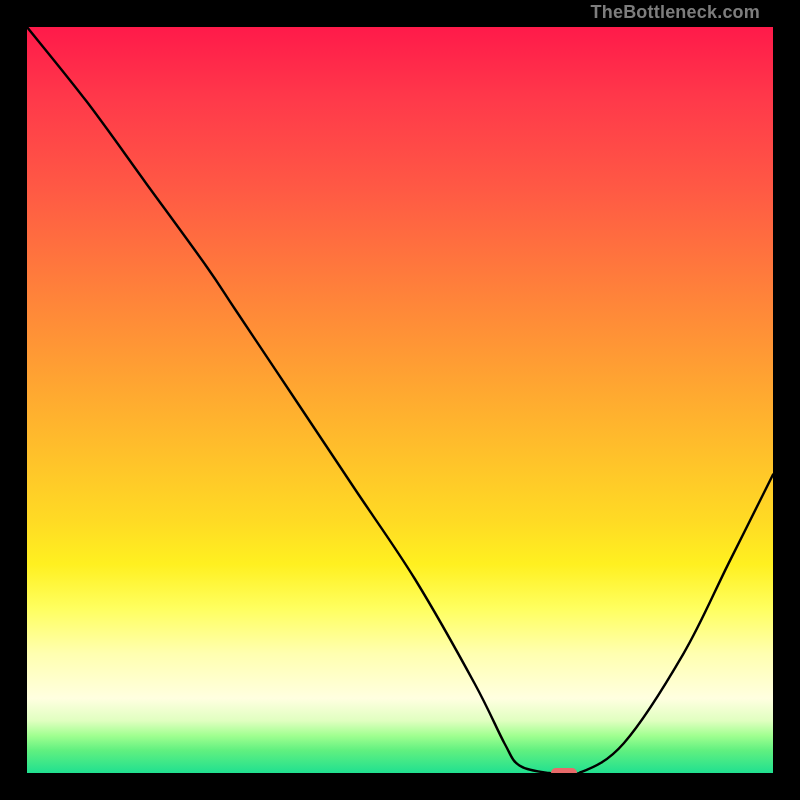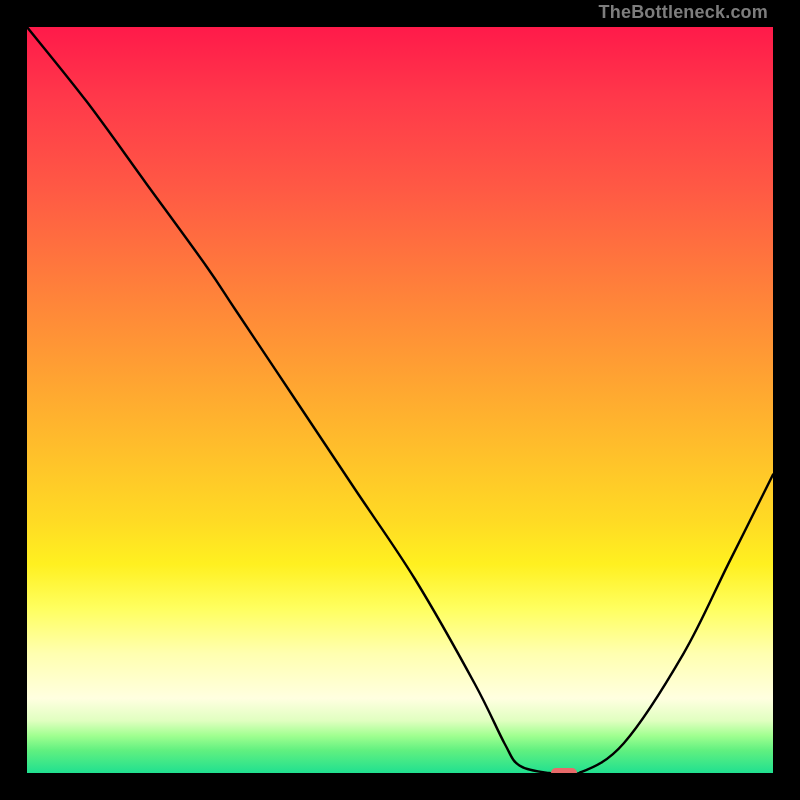--- a/index.html
+++ b/index.html
@@ -45,21 +45,21 @@
       #20e090 100%
     );
   }
   svg.curve {
     position: absolute;
     inset: 0;
   }
   .watermark {
     position: absolute;
     top: 2px;
-    right: 32px;
+    right: 40px;
     font-family: Arial, Helvetica, sans-serif;
     font-size: 18px;
     font-weight: 600;
     color: #7d7d7d;
     letter-spacing: 0.2px;
   }
   .marker {
     position: absolute;
     background: #e86a6a;
     border-radius: 999px;

